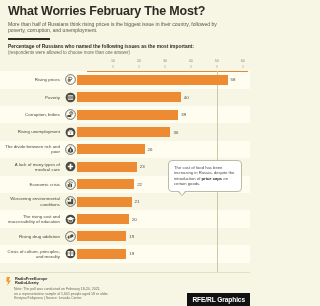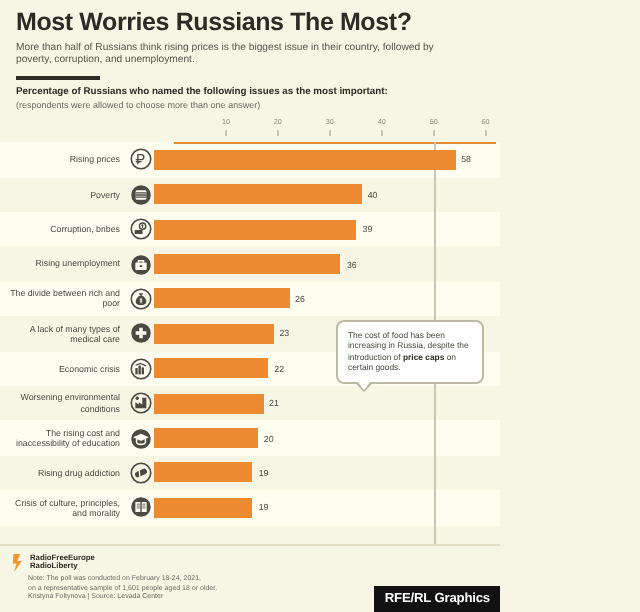--- a/index.html
+++ b/index.html
@@ -123,21 +123,21 @@
     position:absolute;right:0;bottom:0;background:#111111;color:#ffffff;
     font-size:6.6px;font-weight:bold;padding:3px 5px;letter-spacing:-0.1px;
   }
 </style>
 </head>
 <body>
 
 <div class="page">
 
   <div class="header">
-    <h1 class="title">Most Worries Russians The Most?</h1>
+    <h1 class="title">What Worries February The Most?</h1>
     <p class="subtitle">More than half of Russians think rising prices is the biggest issue in their country, followed by poverty, corruption, and unemployment.</p>
     <div class="rule"></div>
     <p class="qtext">Percentage of Russians who named the following issues as the most important:</p>
     <p class="qsub">(respondents were allowed to choose more than one answer)</p>
   </div>
 
   <div class="chart">
     <div class="rows" id="stripes">
         <div class="stripe alt" style="top: 12px;"></div>
         <div class="stripe" style="top: 29.4px;"></div>

